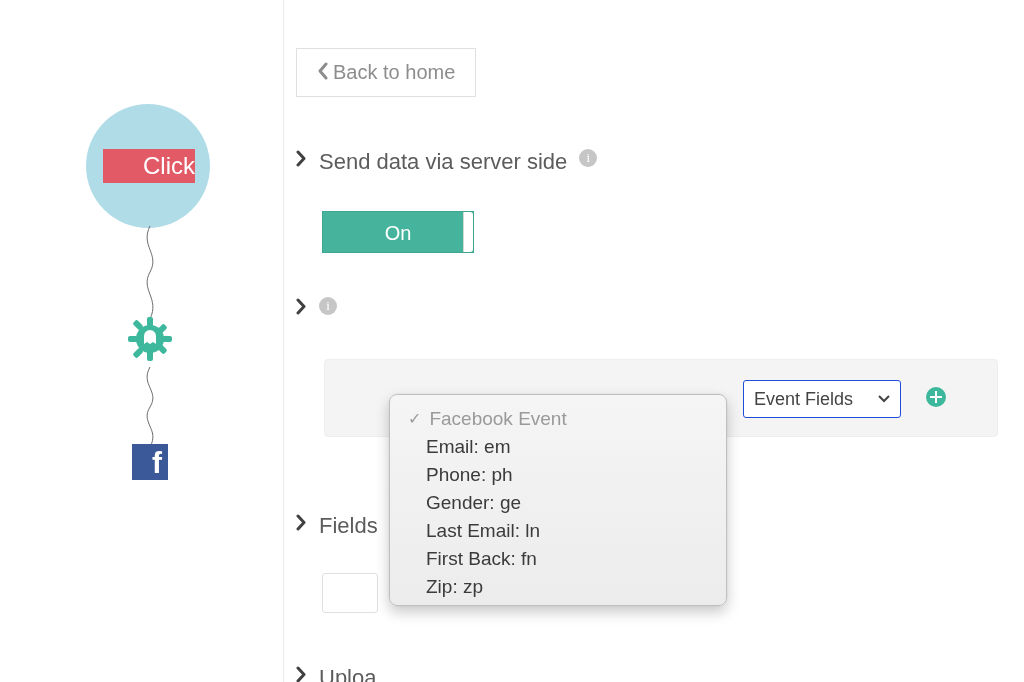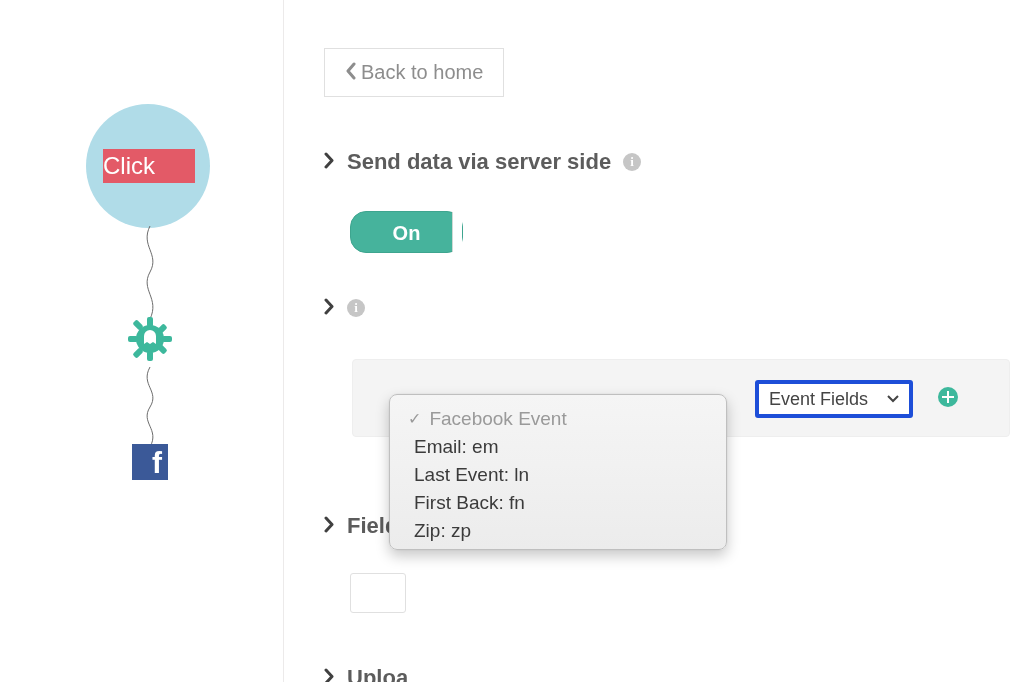--- a/index.html
+++ b/index.html
@@ -33,21 +33,21 @@
     .click-badge {
       position: absolute;
       left: 103px;
       top: 149px;
       width: 92px;
       height: 34px;
       background: #e35a67;
       color: #fff;
       font-size: 24px;
       line-height: 34px;
-      text-align: left;
+      text-align: right;
       font-weight: 400;
     }
 
     .squiggle-1 {
       position: absolute;
       left: 140px;
       top: 226px;
       width: 20px;
       height: 93px;
     }
@@ -81,24 +81,24 @@
       line-height: 38px;
       text-align: right;
       padding-right: 6px;
     }
 
     
     .main {
       position: absolute;
       left: 283px;
       top: 0;
-      right: 0;
+      right: 12px;
       height: 682px;
       border-left: 1px solid #eceaea;
-      padding: 48px 0 0 40px;
+      padding: 48px 0 0 12px;
     }
     .back-btn {
       border: 1px solid #e0e0e0;
       background: #fff;
       color: #8d8d8d;
       font-size: 20px;
       padding: 12px 20px;
       display: inline-flex;
       align-items: center;
       gap: 4px;
@@ -107,25 +107,25 @@
     .back-btn .chev {
       display: inline-block;
       font-size: 22px;
       line-height: 1;
       color: #8d8d8d;
     }
 
     .section { margin-top: 52px; }
     .section-header {
       display: flex;
-      align-items: center;
+      align-items: flex-start;
       gap: 12px;
       color: #5c5c5c;
       font-size: 22px;
-      font-weight: 700;
+      font-weight: 400;
     }
     .section-header .chev-r {
       font-size: 22px;
       line-height: 1;
       color: #404040;
     }
     .info-icon {
       width: 18px;
       height: 18px;
       border-radius: 50%;
@@ -135,32 +135,31 @@
       line-height: 18px;
       text-align: center;
       font-style: normal;
       font-family: Georgia, serif;
       display: inline-block;
     }
 
     .toggle-on {
       margin-top: 36px;
       margin-left: 26px;
-      width: 113px;
+      width: 152px;
       height: 42px;
       background: #46b39c;
       border: 1px solid #3ea58f;
-      border-radius: 16px;
+      border-radius: 0;
       position: relative;
       color: #fff;
       font-size: 20px;
       line-height: 42px;
       text-align: center;
       cursor: pointer;
-      font-weight: bold;
     }
     .toggle-on .knob {
       position: absolute;
       right: 0;
       top: 0;
       bottom: 0;
       width: 10px;
       background: #fff;
       border-left: 1px solid #cfd8d3;
       border-radius: 0 3px 3px 0;
@@ -177,21 +176,21 @@
       height: 78px;
       position: relative;
     }
     .event-fields {
       position: absolute;
       right: 96px;
       top: 20px;
       width: 158px;
       height: 38px;
       background: #fff;
-      border: 4px solid #1d4ed8;
+      border: 1px solid #1d4ed8;
       border-radius: 3px;
       display: flex;
       align-items: center;
       justify-content: space-between;
       padding: 0 10px;
       font-size: 18px;
       color: #444;
       cursor: pointer;
     }
     .event-fields .caret {
@@ -242,21 +241,21 @@
       padding: 3px 24px 3px 18px;
       display: flex;
       align-items: center;
       gap: 8px;
     }
     .dropdown .group-header .check {
       font-size: 16px;
       line-height: 1;
     }
     .dropdown .item {
-      padding: 3px 24px 3px 24px;
+      padding: 3px 24px 3px 36px;
       cursor: pointer;
       white-space: nowrap;
     }
   </style>
 </head>
 <body>
 
 <div class="left-region">
   <div class="click-circle"></div>
   <div class="click-badge">Click</div>
@@ -378,16 +377,18 @@
   </div>
 
 </div>
 
 <div class="dropdown">
   <div class="group-header">
     <span class="check">✓</span>
     <span>Facebook Event</span>
   </div>
   <div class="item">Email: em</div>
-  <div class="item">Last Event: ln</div>
+  <div class="item">Phone: ph</div>
+  <div class="item">Gender: ge</div>
+  <div class="item">Last Email: ln</div>
   <div class="item">First Back: fn</div>
   <div class="item">Zip: zp</div>
 </div>
 
 </body></html>

